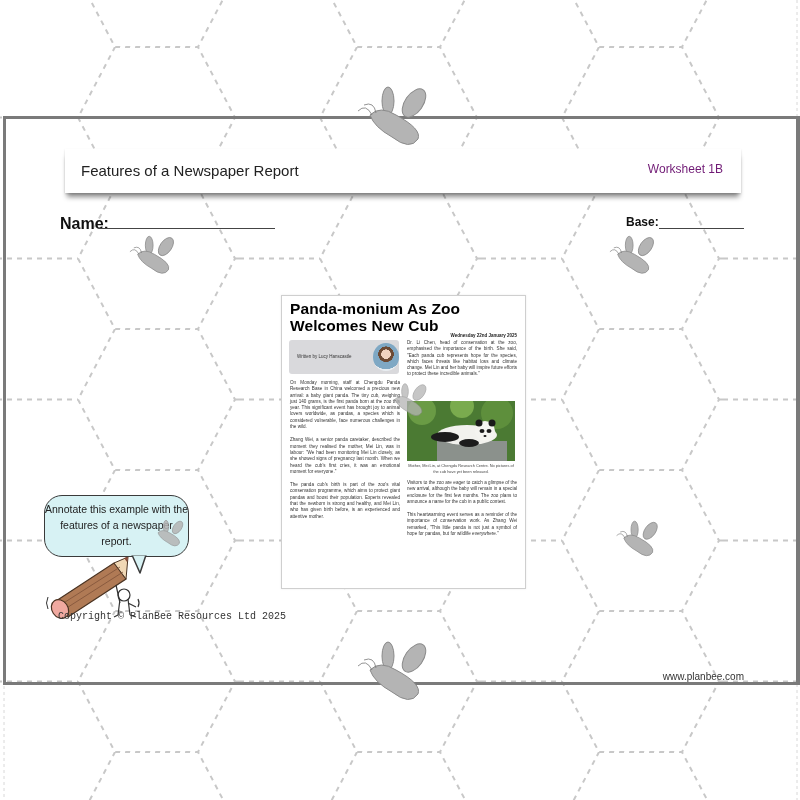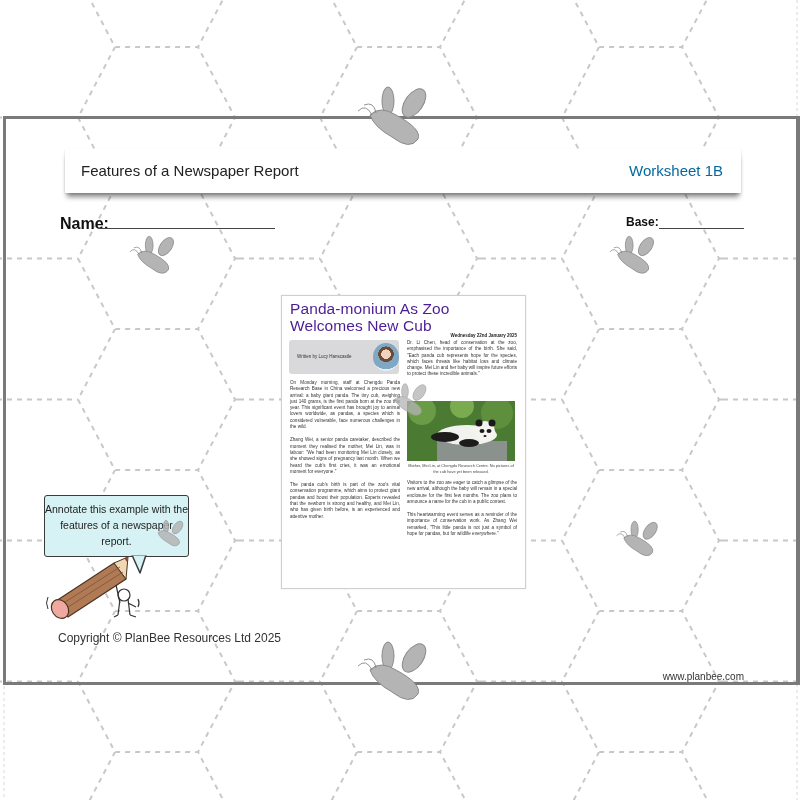--- a/index.html
+++ b/index.html
@@ -3,43 +3,43 @@
 <meta charset="utf-8">
 <style>
   html, body { margin:0; padding:0; }
   body { width:800px; height:800px; position:relative; overflow:hidden; background:#ffffff; font-family:"Liberation Sans", sans-serif; color:#222; }
   .abs { position:absolute; }
   #hex-bg { position:absolute; left:0; top:0; width:800px; height:800px; }
   .sheet { position:absolute; left:3px; top:116px; width:790px; height:563px; border:3px solid #7a7a7a; border-right-width:4px; box-sizing:content-box; }
   .sheet-inner { position:absolute; inset:0; }
   .header-box { position:absolute; left:59px; top:30px; width:676px; height:44px; background:#fff; box-shadow:0 6px 5px -2px rgba(0,0,0,0.45), 0 1px 2px rgba(0,0,0,0.15); }
   .header-title { position:absolute; left:16px; top:13px; font-size:15px; color:#222; }
-  .header-ws { position:absolute; right:18px; top:13px; font-size:15px; color:#0369a1; }
+  .header-ws { position:absolute; right:18px; top:13px; font-size:12px; color:#701a75; }
   .name-label { position:absolute; left:54px; top:96px; font-size:16px; font-weight:bold; color:#111; }
   .name-line { position:absolute; left:93px; top:109px; width:176px; border-bottom:1px solid #444; }
   .date-label { position:absolute; left:620px; top:96px; font-size:12px; font-weight:bold; color:#111; }
   .date-line { position:absolute; left:653px; top:109px; width:85px; border-bottom:1px solid #444; }
-  .copyright { position:absolute; left:52px; top:512px; font-size:12px; color:#333; }
+  .copyright { position:absolute; left:52px; top:492px; font-size:10px; color:#333;font-family:Liberation Mono, monospace; }
   .website { position:absolute; right:52px; top:512px; font-size:10px; color:#333;margin-top:40px; }
 
   .paper { position:absolute; left:275px; top:176px; width:243px; height:292px; background:#fff; border:1px solid #cfcfcf; box-shadow:0 0 2px rgba(0,0,0,0.08); }
-  .paper-title { position:absolute; left:8px; top:4px; width:230px; font-size:15.5px; font-weight:normal; line-height:17px; color:#4c1d95; letter-spacing:0.1px; }
+  .paper-title { position:absolute; left:8px; top:4px; width:230px; font-size:15.5px; font-weight:bold; line-height:17px; color:#000000; letter-spacing:0.1px; }
   .paper-date { position:absolute; right:8px; top:37px; font-size:4.5px; font-weight:bold; color:#222; }
   .byline { position:absolute; left:7px; top:44px; width:110px; height:34px; background:#d9d9dc; border-radius:3px; }
   .byline-text { position:absolute; left:8px; top:14px; font-size:4.5px; color:#333; }
   .byline-avatar { position:absolute; left:84px; top:3px; width:26px; height:28px; border-radius:50%; background:radial-gradient(circle at 50% 40%, #f1d3c0 0 22%, #6d4a34 23% 36%, #7fa8c4 37% 70%, #e9eef2 71%); }
   .col { position:absolute; font-size:4.6px; line-height:6.3px; color:#333; text-align:justify; }
   .col p { margin:0 0 7px 0; }
   .col-left { left:8px; top:84px; width:110px; }
   .col-right { left:125px; top:44px; width:110px; }
   .photo { position:absolute; left:125px; top:105px; width:108px; height:60px; overflow:hidden; background:linear-gradient(180deg,#3e6a2e 0%,#5d8d3c 40%,#4a7430 70%,#7d8a7e 78%,#8f9590 100%); }
   .caption { position:absolute; left:123px; top:167px; width:112px; font-size:3.9px; line-height:5.5px; text-align:center; color:#444; }
   .col-right2 { left:125px; top:184px; width:110px; }
 
-  .bubble { position:absolute; left:38px; top:376px; width:143px; height:60px; background:#d7f2f4; border:1.5px solid #3a3a3a; border-radius:3px; }
+  .bubble { position:absolute; left:38px; top:376px; width:143px; height:60px; background:#d7f2f4; border:1.5px solid #3a3a3a; border-radius:18px; }
   .bubble-text { position:absolute; left:0; top:5px; width:100%; text-align:center; font-size:10.5px; line-height:16px; color:#222; }
 </style>
 </head>
 <body>
 
 <svg id="hex-bg" viewBox="0 0 800 800" xmlns="http://www.w3.org/2000/svg">
   <defs>
     <pattern id="hexpat" x="-3" y="47" width="242" height="141" patternUnits="userSpaceOnUse">
       <g fill="none" stroke="#c8c8c8" stroke-width="2" stroke-dasharray="5,5">
 

